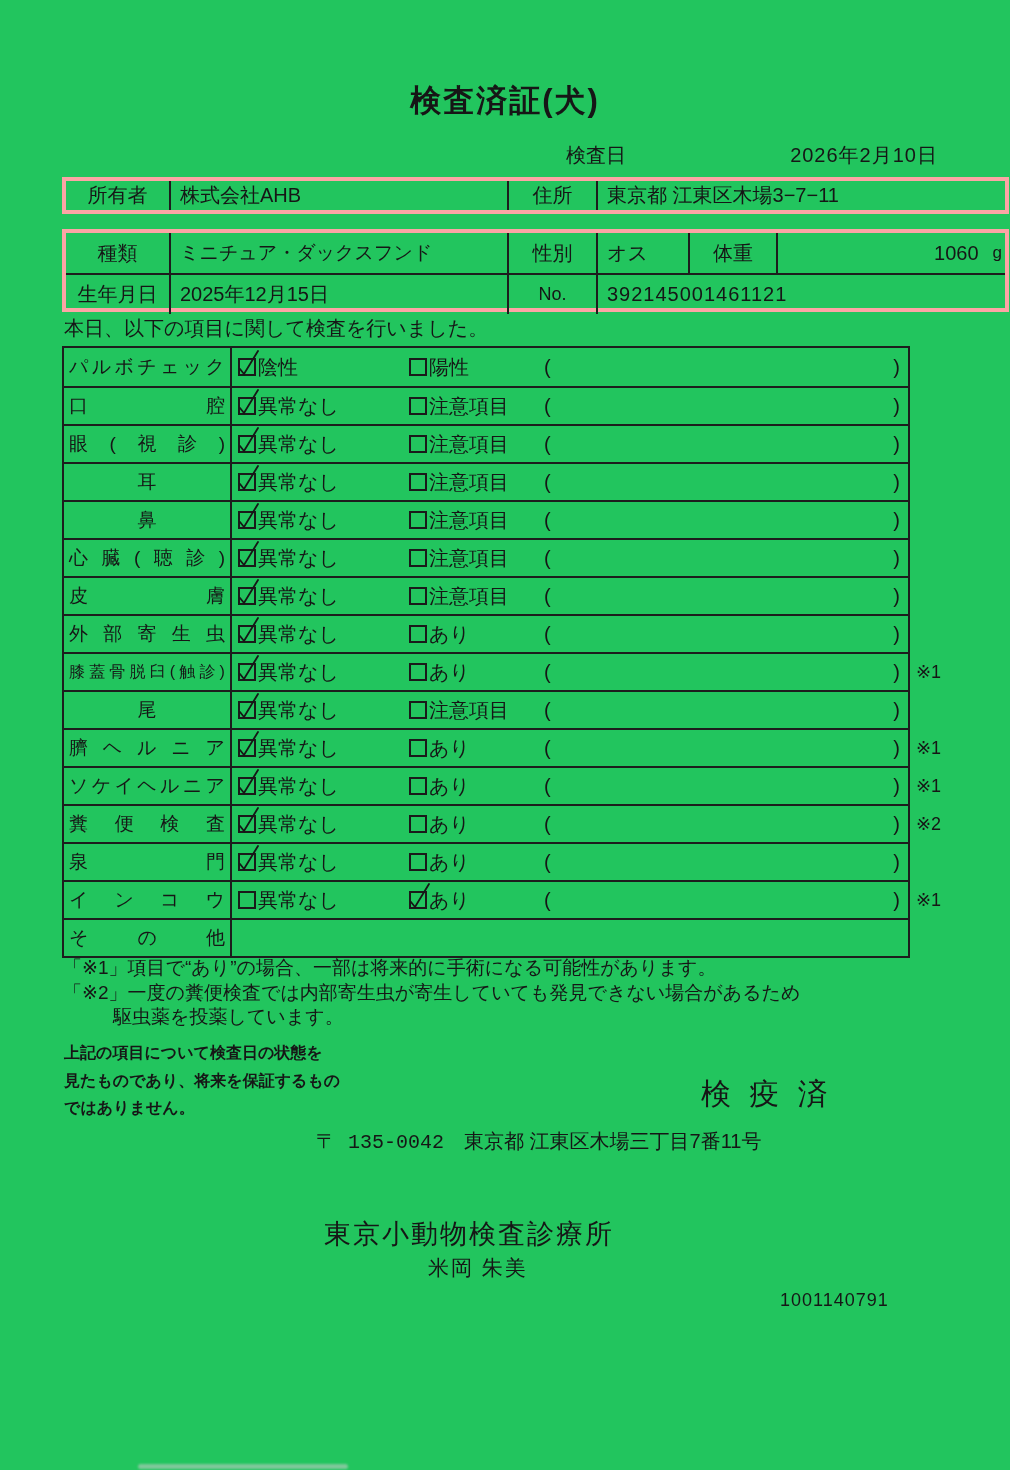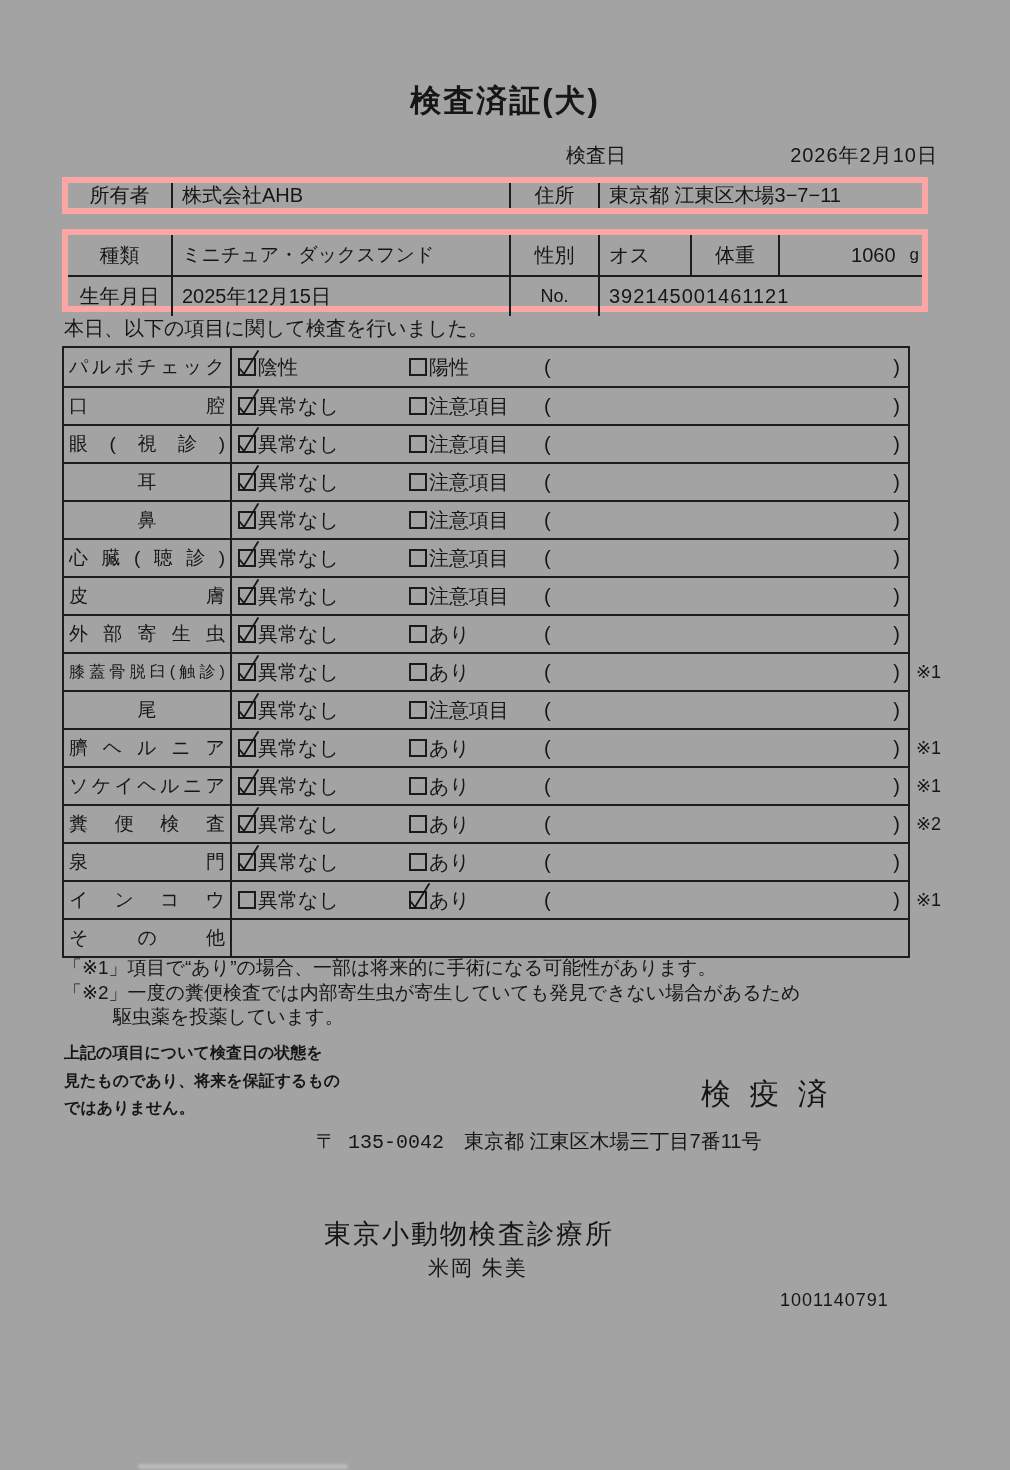--- a/index.html
+++ b/index.html
@@ -1,35 +1,35 @@
 <!DOCTYPE html>
 <html><head>
 <meta charset="utf-8">
 <style>
   html,body{margin:0;padding:0;background:#e8e8e8;}
   .page{
     position:relative;
     width:1010px;height:1470px;
-    background:#a3a3a3;
+    background:#22c55e;
     margin:0 auto;
     font-family:"Liberation Sans","DejaVu Sans",sans-serif;
     color:#161616;
     overflow:hidden;
   }
   
   .title{
     position:absolute;top:80px;left:0;width:100%;
     text-align:center;font-size:31px;font-weight:600;
     letter-spacing:2px;margin:0;
   }
   
   .exam-date-label{position:absolute;top:142px;left:566px;font-size:20px;}
   .exam-date-value{position:absolute;top:142px;right:72px;font-size:20px;letter-spacing:1px;}
   
-  .htable{position:absolute;left:62px;border:6px solid #fca5a5;box-sizing:border-box;width:866px;}
+  .htable{position:absolute;left:62px;border:4px solid #fca5a5;box-sizing:border-box;width:947px;}
   .owner-table{top:177px;height:37px;display:grid;grid-template-columns:103px 338px 89px 1fr;}
   .animal-table{top:229px;height:83px;}
   .a-row{display:grid;height:40px;}
   .a-row1{grid-template-columns:103px 338px 89px 92px 88px 1fr;border-bottom:2px solid #1d1d1d;}
   .a-row2{grid-template-columns:103px 338px 89px 1fr;height:39px;}
   .cell{display:flex;align-items:center;font-size:20px;box-sizing:border-box;overflow:hidden;}
   .cell.lab{justify-content:center;}
   .cell.val{padding-left:9px;}
   .cell.bl{border-left:2px solid #1d1d1d;}
   .cell.num{letter-spacing:1px;}

